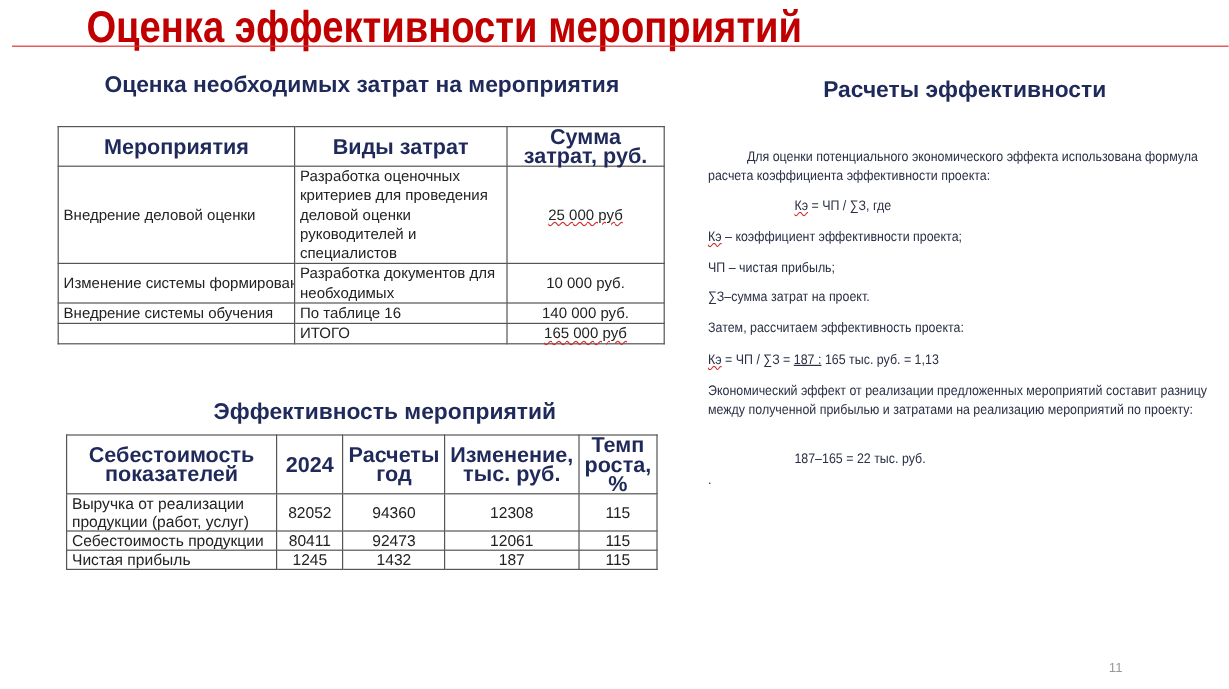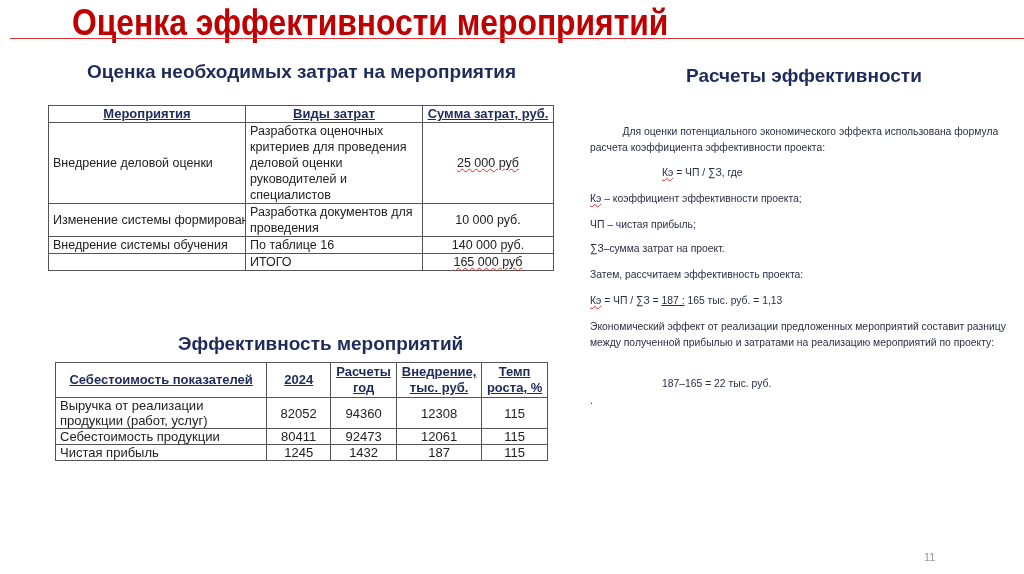--- a/index.html
+++ b/index.html
@@ -5,21 +5,21 @@
     html, body { margin: 0; padding: 0; background: #ffffff; }
     body { width: 1024px; height: 574px; position: relative; overflow: hidden;
            font-family: "Liberation Sans", sans-serif; color: #222; }
     .title { position: absolute; left: 72px; top: 2px; font-size: 37px; font-weight: bold;
              color: #c00000; letter-spacing: 0px; transform: scaleX(0.86); transform-origin: left top;
              white-space: nowrap; }
     .title-rule { position: absolute; left: 10px; top: 38px; width: 1014px; height: 1px; background: #d33; }
     .subhead { position: absolute; font-size: 19px; font-weight: bold; color: #1f2a5a; white-space: nowrap; }
     table { border-collapse: collapse; position: absolute; font-family: "Liberation Sans", sans-serif; }
     td, th { border: 1px solid #555; padding: 0 4px; font-size: 12.5px; color: #222; }
-    th { color: #1f2a5a; font-weight: bold; font-size: 13px; text-decoration: underline; }
+    th { color: #1f2a5a; font-weight: bold; font-size: 18px; }
     #costs { left: 48px; top: 105px; width: 506px; }
     #costs td, #costs th { line-height: 16px; }
     #costs th { height: 16px; }
     .center { text-align: center; }
     .spell { text-decoration: underline wavy #c33; text-decoration-thickness: 1px; }
     #eff { left: 55px; top: 362px; width: 493px; }
     #eff th { height: 34px; line-height: 16px; }
     #eff td { line-height: 15px; font-size: 13px; }
     .calc { position: absolute; left: 590px; top: 120px; width: 430px; font-size: 11.5px; color: #2a2f45;
             transform: scaleX(0.9); transform-origin: left top; }
@@ -48,21 +48,21 @@
     <th>Виды затрат</th>
     <th>Сумма затрат, руб.</th>
   </tr>
   <tr>
     <td>Внедрение деловой оценки</td>
     <td>Разработка оценочных критериев для проведения деловой оценки руководителей и специалистов</td>
     <td class="center"><span class="spell">25 000 руб</span></td>
   </tr>
   <tr>
     <td style="white-space:nowrap; overflow:hidden; max-width:188px;">Изменение системы формирования кадрового резер</td>
-    <td>Разработка документов для проведения</td>
+    <td>Разработка документов для необходимых</td>
     <td class="center">10 000 руб.</td>
   </tr>
   <tr>
     <td>Внедрение системы обучения</td>
     <td>По таблице 16</td>
     <td class="center">140 000 руб.</td>
   </tr>
   <tr>
     <td></td>
     <td>ИТОГО</td>
@@ -79,21 +79,21 @@
       <col style="width:64px">
       <col style="width:66px">
       <col style="width:85px">
       <col style="width:66px">
     </colgroup>
   <tbody>
       <tr>
     <th>Себестоимость показателей</th>
     <th>2024</th>
     <th>Расчеты год</th>
-    <th>Внедрение, тыс. руб.</th>
+    <th>Изменение, тыс. руб.</th>
     <th>Темп роста, %</th>
   </tr>
   <tr>
     <td>Выручка от реализации продукции (работ, услуг)</td>
     <td class="center">82052</td>
     <td class="center">94360</td>
     <td class="center">12308</td>
     <td class="center">115</td>
   </tr>
   <tr>

